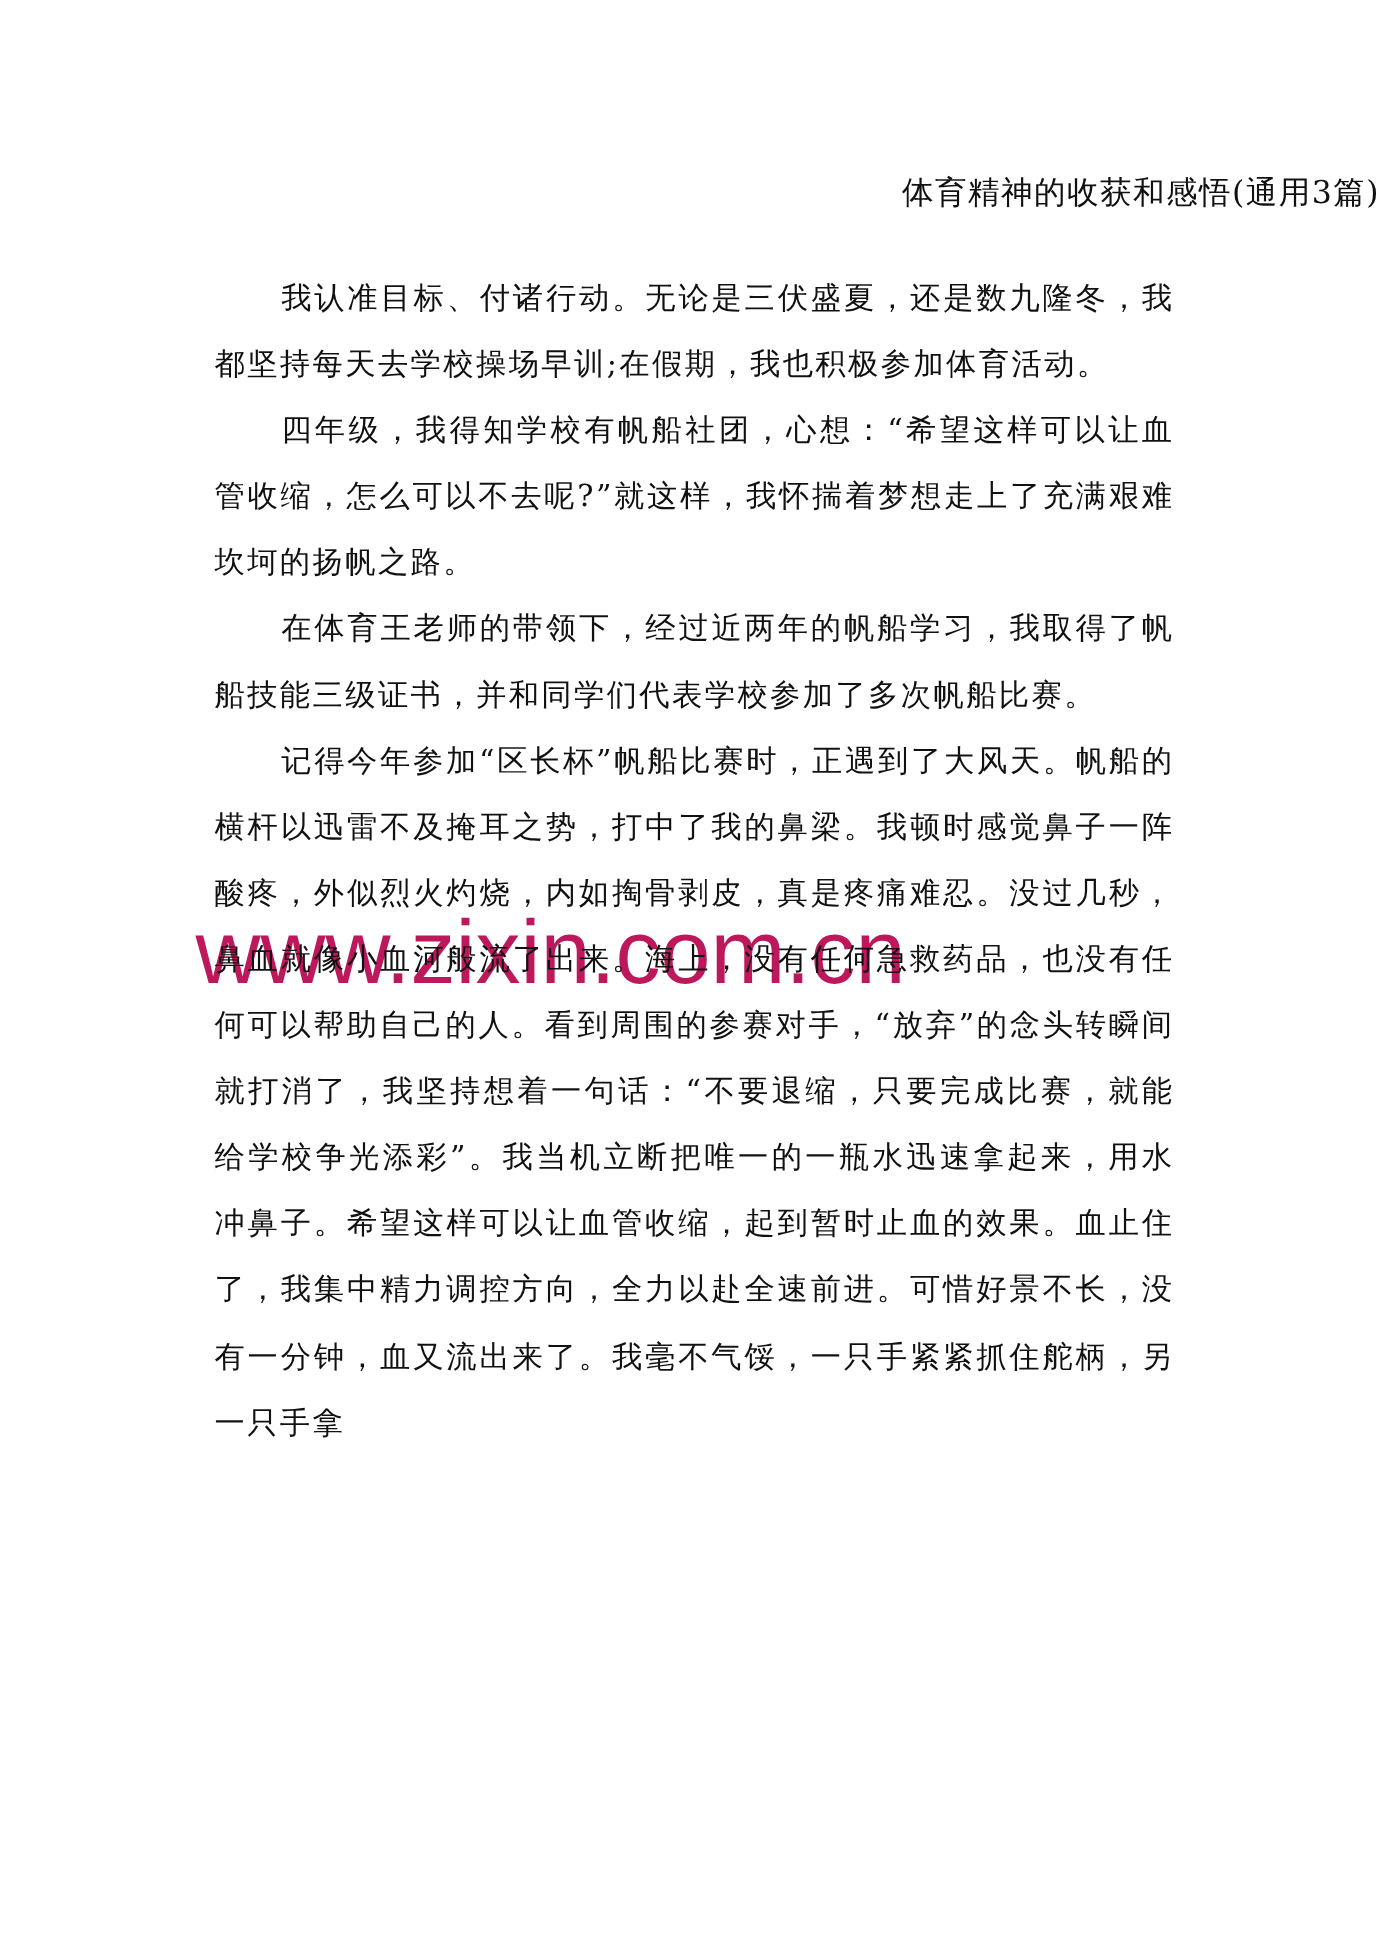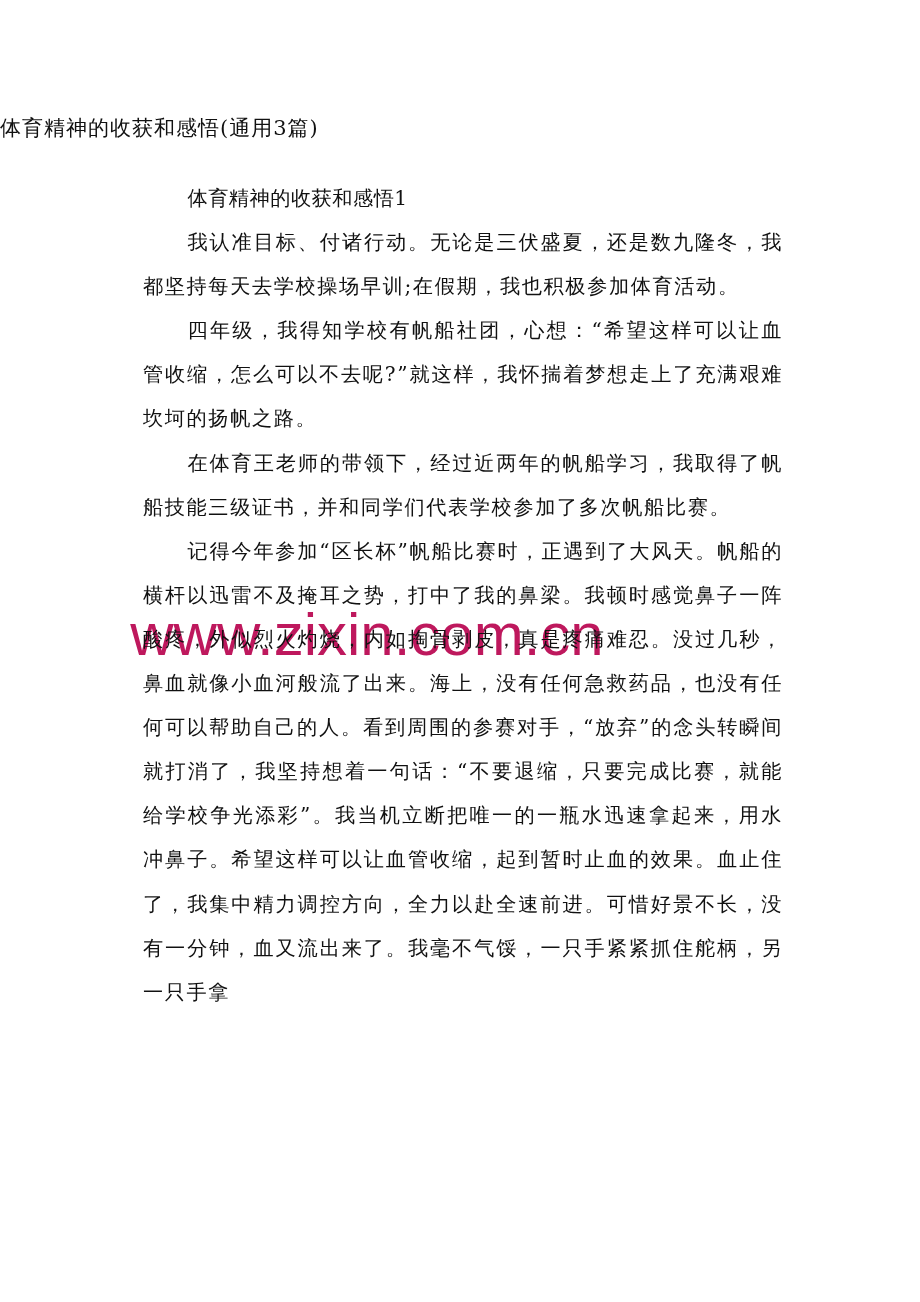--- a/index.html
+++ b/index.html
@@ -4,21 +4,21 @@
 <style>
   html, body { margin: 0; padding: 0; background: #ffffff; }
   body {
     width: 920px; height: 1302px; position: relative; overflow: hidden;
     font-family: "DejaVu Serif", "Liberation Serif", serif;
     color: #111111;
   }
   .page { position: absolute; left: 0; top: 0; width: 920px; height: 1302px; background: #fff; }
   .title {
     position: absolute; left: 0; width: 920px; top: 112px;
-    text-align: left; font-size: 21px; line-height: 32px; letter-spacing: 1px;
+    text-align: right; font-size: 21px; line-height: 32px; letter-spacing: 1px;
   }
   .body {
     position: absolute; left: 143px; top: 176px; width: 640px;
     font-size: 20.2px; line-height: 44.1px; letter-spacing: 1.6px;
   }
   .para { margin: 0; text-indent: 2.2em; text-align: justify; }
   .heading { margin: 0; text-indent: 2.2em; letter-spacing: 0.5px; }
   .watermark {
     position: absolute; left: 0; width: 734px; top: 595px;
     text-align: center; font-family: "Liberation Sans", "DejaVu Sans", sans-serif;
@@ -29,19 +29,18 @@
 </style>
 </head>
 <body>
 
 <div class="page">
   <div class="watermark">www.zixin.com.cn</div>
 
   <div class="title">体育精神的收获和感悟(通用3篇)</div>
 
   <div class="body">
-    <p class="heading">体育精神的收获和感悟1</p>
     <p class="para">我认准目标、付诸行动。无论是三伏盛夏，还是数九隆冬，我都坚持每天去学校操场早训;在假期，我也积极参加体育活动。</p>
     <p class="para">四年级，我得知学校有帆船社团，心想：“希望这样可以让血管收缩，怎么可以不去呢?”就这样，我怀揣着梦想走上了充满艰难坎坷的扬帆之路。</p>
     <p class="para">在体育王老师的带领下，经过近两年的帆船学习，我取得了帆船技能三级证书，并和同学们代表学校参加了多次帆船比赛。</p>
     <p class="para">记得今年参加“区长杯”帆船比赛时，正遇到了大风天。帆船的横杆以迅雷不及掩耳之势，打中了我的鼻梁。我顿时感觉鼻子一阵酸疼，外似烈火灼烧，内如掏骨剥皮，真是疼痛难忍。没过几秒，鼻血就像小血河般流了出来。海上，没有任何急救药品，也没有任何可以帮助自己的人。看到周围的参赛对手，“放弃”的念头转瞬间就打消了，我坚持想着一句话：“不要退缩，只要完成比赛，就能给学校争光添彩”。我当机立断把唯一的一瓶水迅速拿起来，用水冲鼻子。希望这样可以让血管收缩，起到暂时止血的效果。血止住了，我集中精力调控方向，全力以赴全速前进。可惜好景不长，没有一分钟，血又流出来了。我毫不气馁，一只手紧紧抓住舵柄，另一只手拿</p>
   </div>
 </div>
 
 </body></html>

